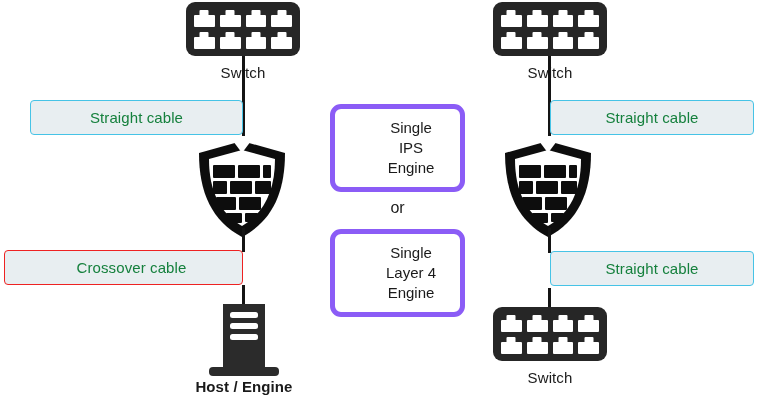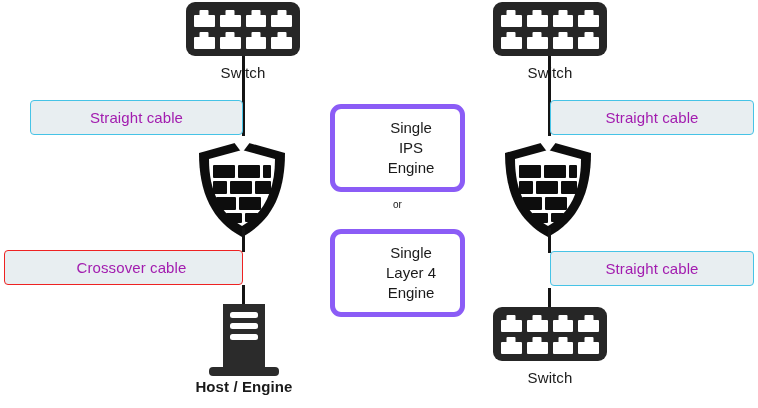--- a/index.html
+++ b/index.html
@@ -88,21 +88,21 @@
   }
 
   
   .cable-box {
     position: absolute;
     box-sizing: border-box;
     display: flex;
     align-items: center;
     justify-content: center;
     font-size: 15px;
-    color: #a21caf;
+    color: #15803d;
     border-radius: 4px;
     letter-spacing: 0.1px;
   }
   .cable-box.blue {
     background: #e8eef1;
     border: 1.6px solid #46c3e6;
   }
   .cable-box.red {
     background: #e8eef1;
     border: 1.6px solid #ee2222;
@@ -123,21 +123,21 @@
     font-size: 15px;
     color: #1a1a1a;
     line-height: 1.35;
     text-align: center;
     padding-left: 27px;
   }
   .engine-box span { display: block; white-space: nowrap; }
 
   .or-text {
     position: absolute;
-    font-size: 10px;
+    font-size: 16px;
     color: #1a1a1a;
     text-align: center;
     white-space: nowrap;
   }
 </style>
 </head>
 <body>
 
 <div id="canvas">
 

